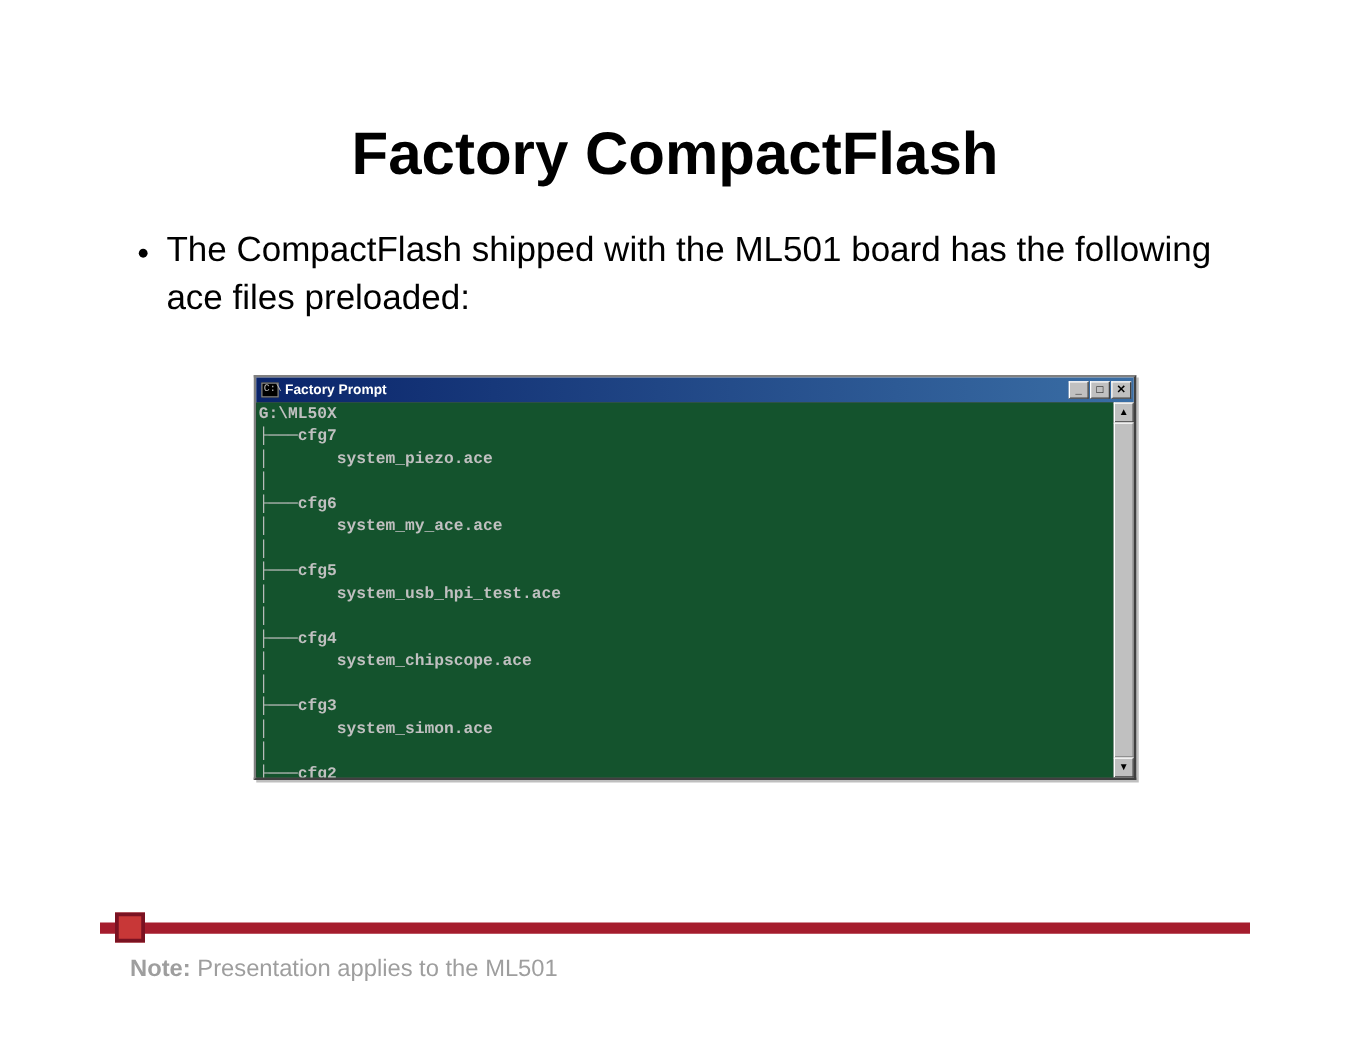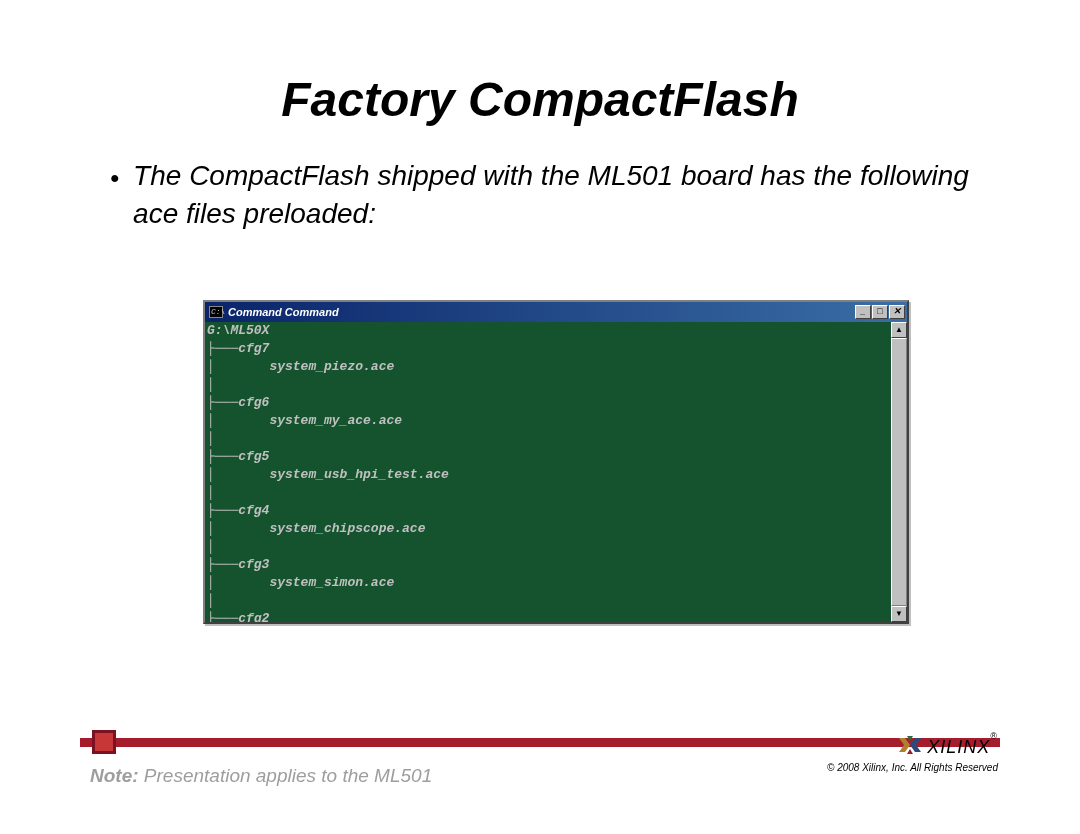--- a/index.html
+++ b/index.html
@@ -9,22 +9,21 @@
     width: 1080px;
     height: 834px;
     background: #ffffff;
     font-family: Arial, Helvetica, sans-serif;
     overflow: hidden;
   }
   .slide {
     position: relative;
     width: 1080px;
     height: 719px;
-    padding-top: 72px;
-    font-style: italic;
+    padding-top: 96px;
   }
   .title {
     text-align: center;
     font-size: 48px;
     font-weight: bold;
     margin: 0 0 30px 0;
     color: #000;
   }
   .bullet-wrap {
     margin: 0 auto;
@@ -151,21 +150,21 @@
     top: 730px;
     width: 24px;
     height: 24px;
     background: #c83737;
     border: 3px solid #7a1222;
     transform: rotate(0deg);
     z-index: 2;
   }
   .footer-note {
     position: absolute;
-    left: 90px;
+    left: 104px;
     top: 765px;
     font-size: 19px;
     color: #9e9e9e;
   }
   .footer-note b {
     color: #9e9e9e;
     font-weight: bold;
   }
   .footer-right {
     position: absolute;
@@ -210,21 +209,21 @@
   <h1 class="title">Factory CompactFlash</h1>
 
   <div class="bullet-wrap">
     <span class="bullet-dot">•</span>
     <span>The CompactFlash shipped with the ML501 board has the following ace files preloaded:</span>
   </div>
 
   <div class="cmd-window">
     <div class="cmd-titlebar">
       <div class="cmd-icon">C:\</div>
-      <div class="cmd-title">Command Command</div>
+      <div class="cmd-title">Factory Prompt</div>
       <div class="cmd-btns">
         <div class="cmd-btn">_</div>
         <div class="cmd-btn">□</div>
         <div class="cmd-btn">✕</div>
       </div>
     </div>
     <div class="cmd-body-wrap">
       <div class="cmd-body" id="cmd-body">G:\ML50X
 ├───cfg7
 │       system_piezo.ace
@@ -257,28 +256,14 @@
     </div>
   </div>
 
   <div class="footer-band"></div>
   <div class="footer-square"></div>
 
   <div class="footer-note">
     <b>Note:</b><span> Presentation applies to the ML501</span>
   </div>
 
-  <div class="footer-right">
-    <div class="xlogo">
-      <div class="xlogo-mark">
-        <svg width="22" height="22" viewBox="0 0 22 22">
-          <polygon points="0,2 6,2 11,9 6,16 0,16 5,9" fill="#b08030"></polygon>
-          <polygon points="22,2 16,2 11,9 16,16 22,16 17,9" fill="#2a4a7a"></polygon>
-          <polygon points="8,0 14,0 11,5" fill="#2e6b3e"></polygon>
-          <polygon points="8,18 14,18 11,13" fill="#a02020"></polygon>
-        </svg>
-      </div>
-      <span class="xlogo-text"><span>XILINX</span><span class="xlogo-reg">®</span></span>
-    </div>
-    <div class="copyright">© 2008 Xilinx, Inc. All Rights Reserved</div>
-  </div>
 
 </div>
 
 </body></html>

